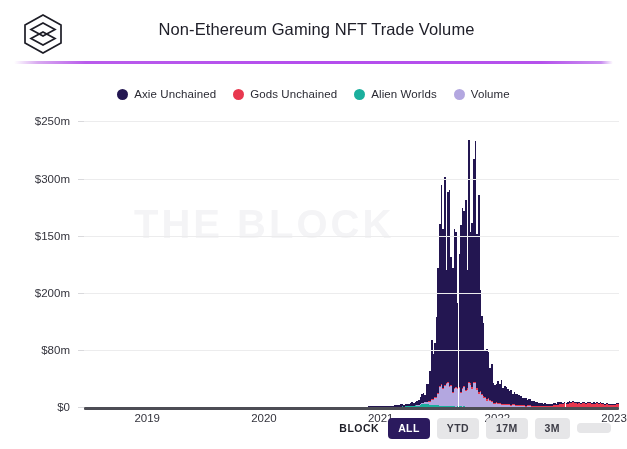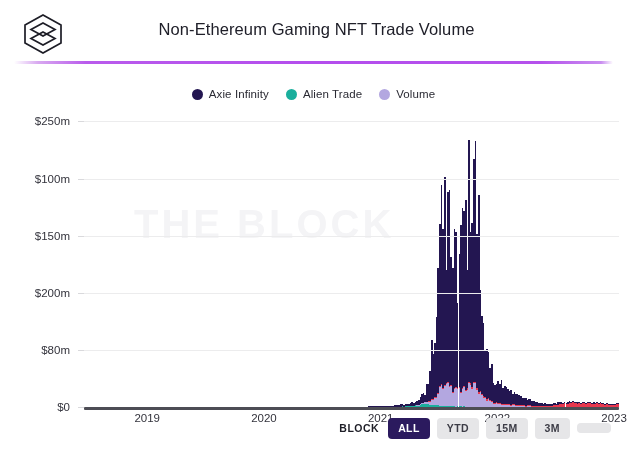--- a/index.html
+++ b/index.html
@@ -107,39 +107,43 @@
         <polygon points="22,20 34,26.5 22,33 10,26.5" fill="none" stroke="#1d1d26" stroke-width="1.7"></polygon>
       </svg>
     </div>
     <div class="title">Non-Ethereum Gaming NFT Trade Volume</div>
   </div>
   <div class="divider"></div>
 
   <div class="legend">
     <div class="legend-item">
       <span class="legend-dot" style="background:#231651"></span>
-      <span class="legend-label">Axie Infinity</span>
+      <span class="legend-label">Axie Unchained</span>
+    </div>
+    <div class="legend-item">
+      <span class="legend-dot" style="background:#e8384f"></span>
+      <span class="legend-label">Gods Unchained</span>
     </div>
     <div class="legend-item">
       <span class="legend-dot" style="background:#1aaf9d"></span>
-      <span class="legend-label">Alien Trade</span>
+      <span class="legend-label">Alien Worlds</span>
     </div>
     <div class="legend-item">
       <span class="legend-dot" style="background:#b3a7e0"></span>
       <span class="legend-label">Volume</span>
     </div>
   </div>
 
   <div class="plot-wrap">
     <div class="ylabels" id="ylabels">
         <div class="ylabel" style="top: 297px;">$0</div>
         <div class="ylabel" style="top: 239.885px;">$80m</div>
         <div class="ylabel" style="top: 182.769px;">$200m</div>
         <div class="ylabel" style="top: 125.654px;">$150m</div>
-        <div class="ylabel" style="top: 68.5385px;">$100m</div>
+        <div class="ylabel" style="top: 68.5385px;">$300m</div>
         <div class="ylabel" style="top: 11.4231px;">$250m</div>
       </div>
     <div class="grid-area" id="gridarea">
       <div class="watermark">THE BLOCK</div>
       <div class="bars" id="bars">
           <div class="bar" style="left: 53.0303%; width: 0.30303%; height: 1.2px;">
             <div class="bseg" style="height: 100%; bottom: 0%; background: rgb(35, 22, 81);"></div>
           </div>
           <div class="bar" style="left: 53.3333%; width: 0.30303%; height: 1.2px;">
             <div class="bseg" style="height: 100%; bottom: 0%; background: rgb(35, 22, 81);"></div>
@@ -1013,19 +1017,19 @@
       <div class="xlabel" style="left: 99.0909%;">2023</div>
     </div>
 
   <div class="footer">
     <div class="source">
     </div>
     <div class="zoom-ctl">
       <span class="zoom-word">BLOCK</span>
       <button class="zbtn active">ALL</button>
       <button class="zbtn">YTD</button>
-      <button class="zbtn">15M</button>
+      <button class="zbtn">17M</button>
       <button class="zbtn">3M</button>
       <button class="zbtn blank"></button>
     </div>
   </div>
 
 </div>
 
 </body></html>

